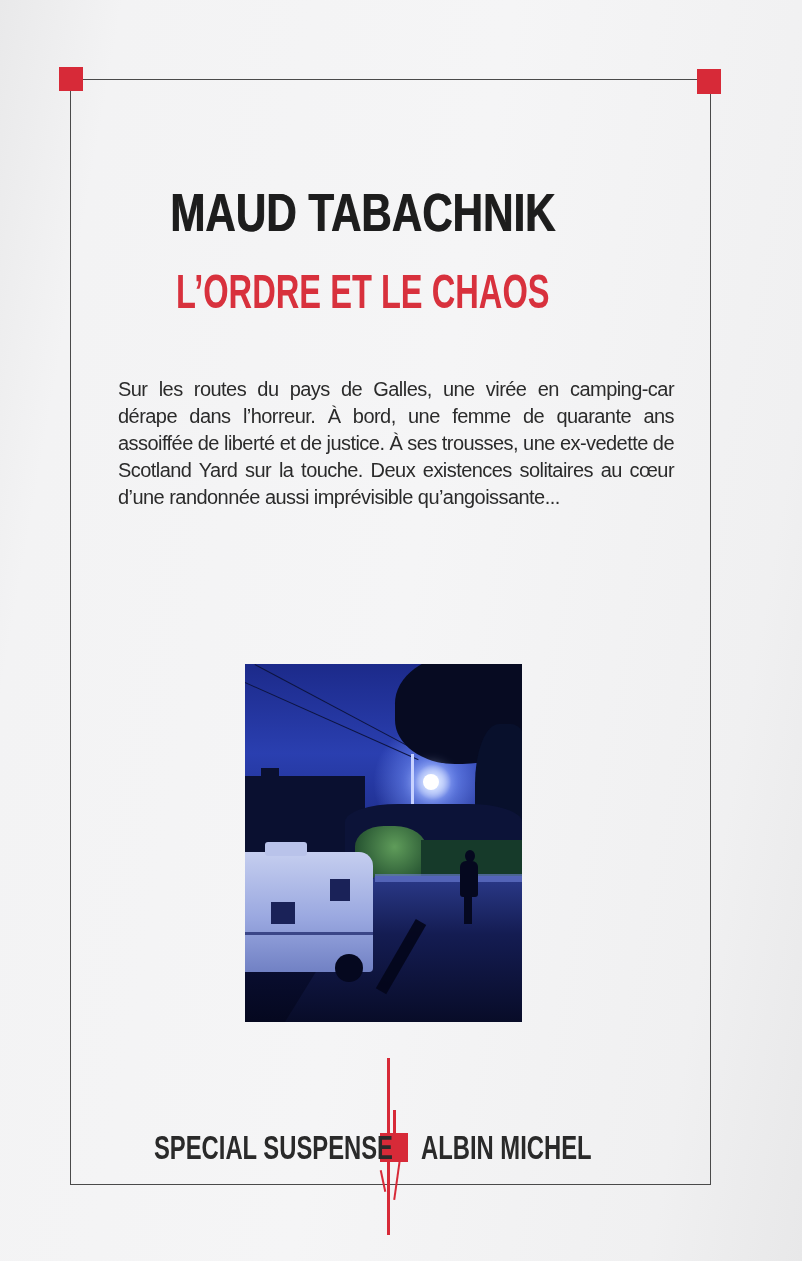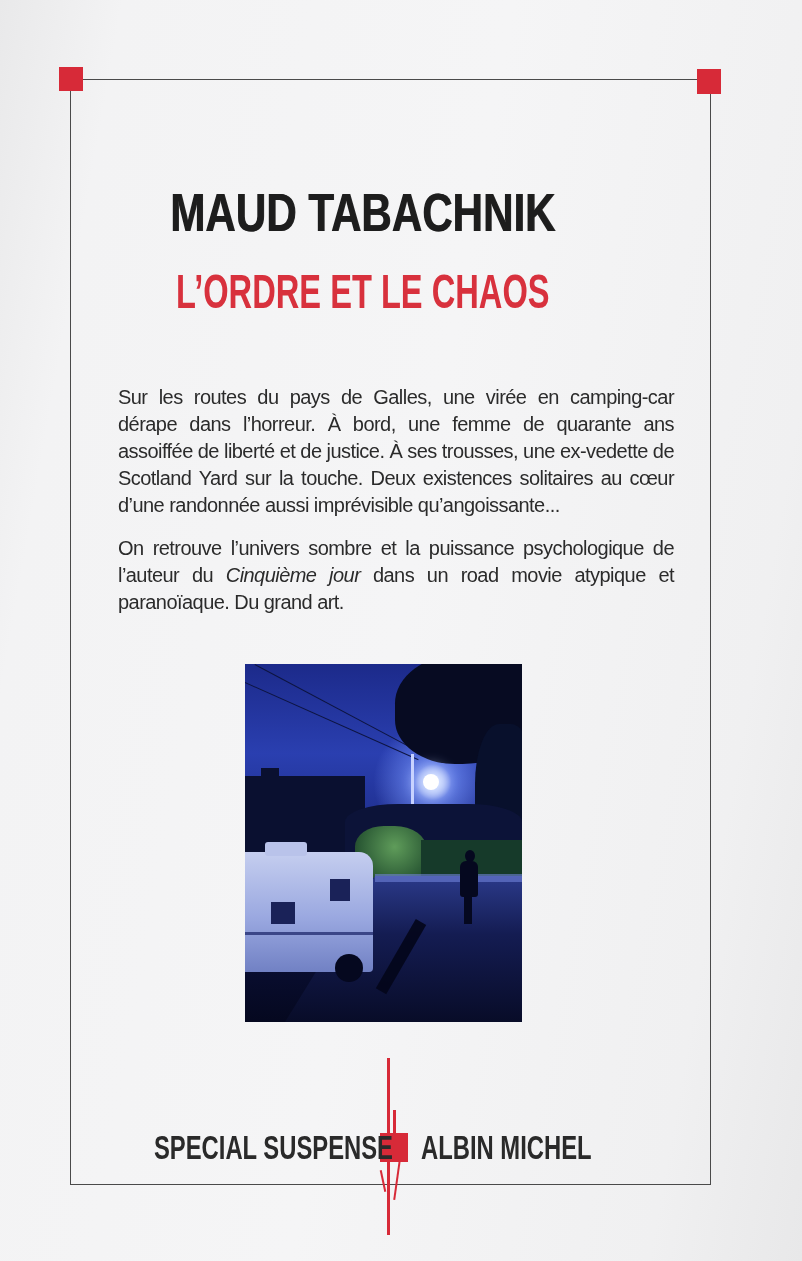--- a/index.html
+++ b/index.html
@@ -19,21 +19,21 @@
   }
   .book-title {
     position:absolute; left:176px; top:266px;
     font-weight:bold; font-size:48px; line-height:52px;
     color:#d8313d; transform: scaleX(0.68); transform-origin:left top;
     white-space:nowrap;
   }
   .blurb {
     position:absolute; left:118px; top:376px; width:556px;
     font-family:"Liberation Sans", sans-serif; font-size:20px; line-height:27px;
-    color:#2b2b2b; text-align:justify; letter-spacing:-0.55px;margin-top:8px;
+    color:#2b2b2b; text-align:justify; letter-spacing:-0.55px;
   }
   .blurb p { margin:0 0 16px 0; }
   .blurb em { font-style:italic; }
   .cover-photo {
     position:absolute; left:245px; top:664px; width:277px; height:358px;
     overflow:hidden;
     background:
       radial-gradient(circle at 68% 33%, #ffffff 0px, #dfe8ff 6px, rgba(120,150,255,0.7) 18px, rgba(60,80,200,0) 60px),
       linear-gradient(180deg, #1c2a8a 0%, #2a3fb0 25%, #1f2f8e 45%, #121a55 62%, #0a0f35 80%, #05081f 100%);
   }
@@ -56,21 +56,20 @@
 <div class="frame-line" style="left:710px; top:81px; width:1px; height:1104px;"></div>
 <div class="frame-line" style="left:70px; top:1184px; width:641px; height:1px;"></div>
 <div class="corner-square" style="left:59px; top:67px;"></div>
 <div class="corner-square" style="left:697px; top:69px; height:25px;"></div>
 
 <div class="author">MAUD TABACHNIK</div>
 <div class="book-title">L’ORDRE ET LE CHAOS</div>
 
 <div class="blurb">
   <p>Sur les routes du pays de Galles, une virée en camping-car dérape dans l’horreur. À bord, une femme de quarante ans assoiffée de liberté et de justice. À ses trousses, une ex-vedette de Scotland Yard sur la touche. Deux existences solitaires au cœur d’une randonnée aussi imprévisible qu’angoissante...</p>
-  <p><span>On retrouve l’univers sombre et la puissance psychologique de l’auteur du </span><em>Cinquième jour</em><span> dans un road movie atypique et paranoïaque. Du grand art.</span></p>
 </div>
 
 <div class="cover-photo" title="Night street scene: parked camper van on the left, woman walking along a road lit by a street lamp, trees and hedge">
 
   <div class="photo-el" style="left:10px; top:0; width:200px; height:1px; background:#0d1440; transform:rotate(28deg); transform-origin:left top;"></div>
   <div class="photo-el" style="left:0; top:18px; width:190px; height:1px; background:#0d1440; transform:rotate(24deg); transform-origin:left top;"></div>
 
   <div class="photo-el" style="left:150px; top:-10px; width:150px; height:110px; background:#070b22; border-radius:45% 10% 55% 40%;"></div>
   <div class="photo-el" style="left:230px; top:60px; width:60px; height:150px; background:#08102c; border-radius:40%;"></div>
 

